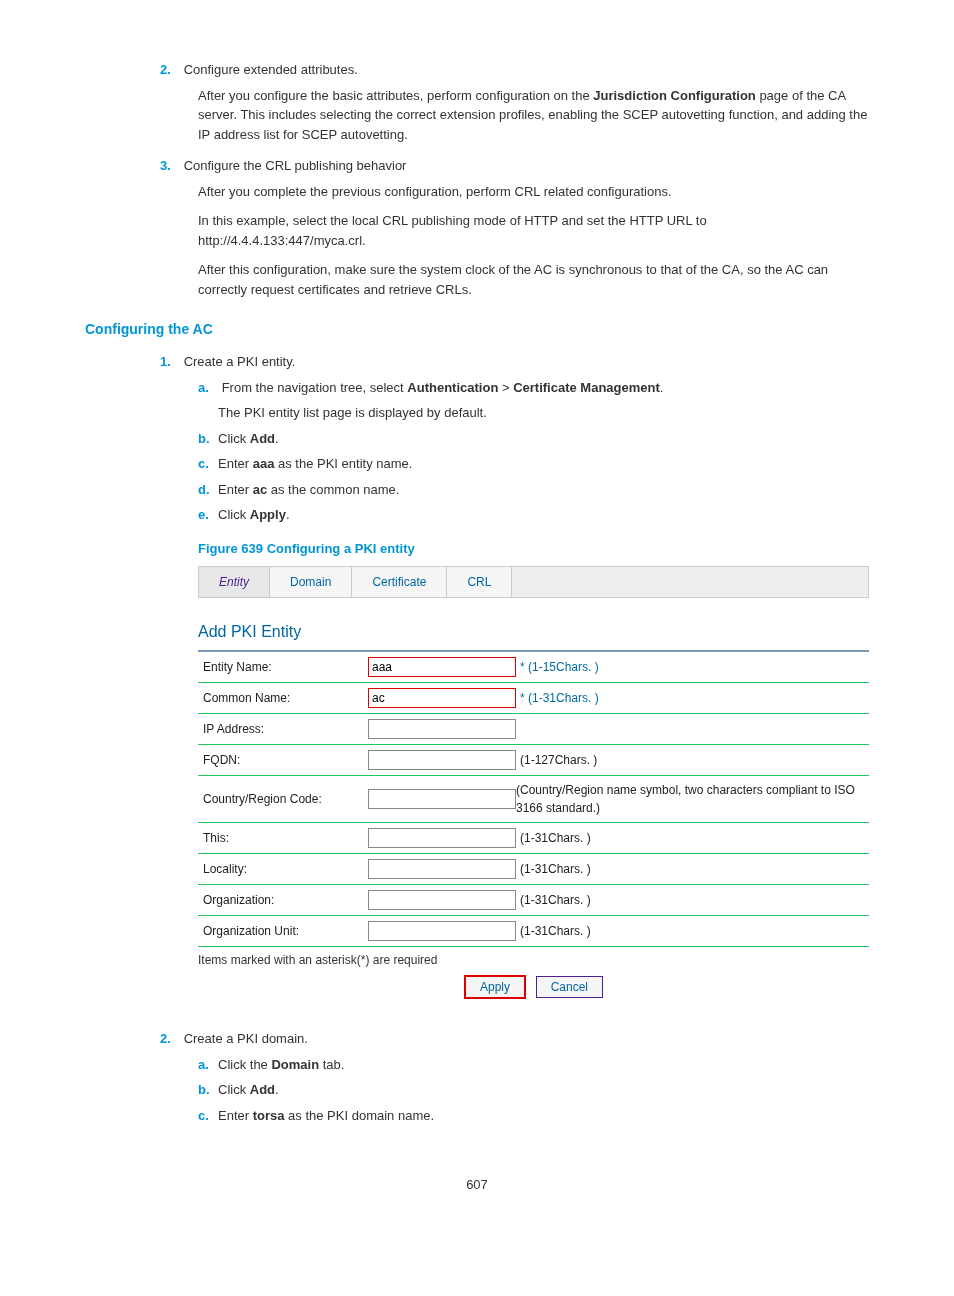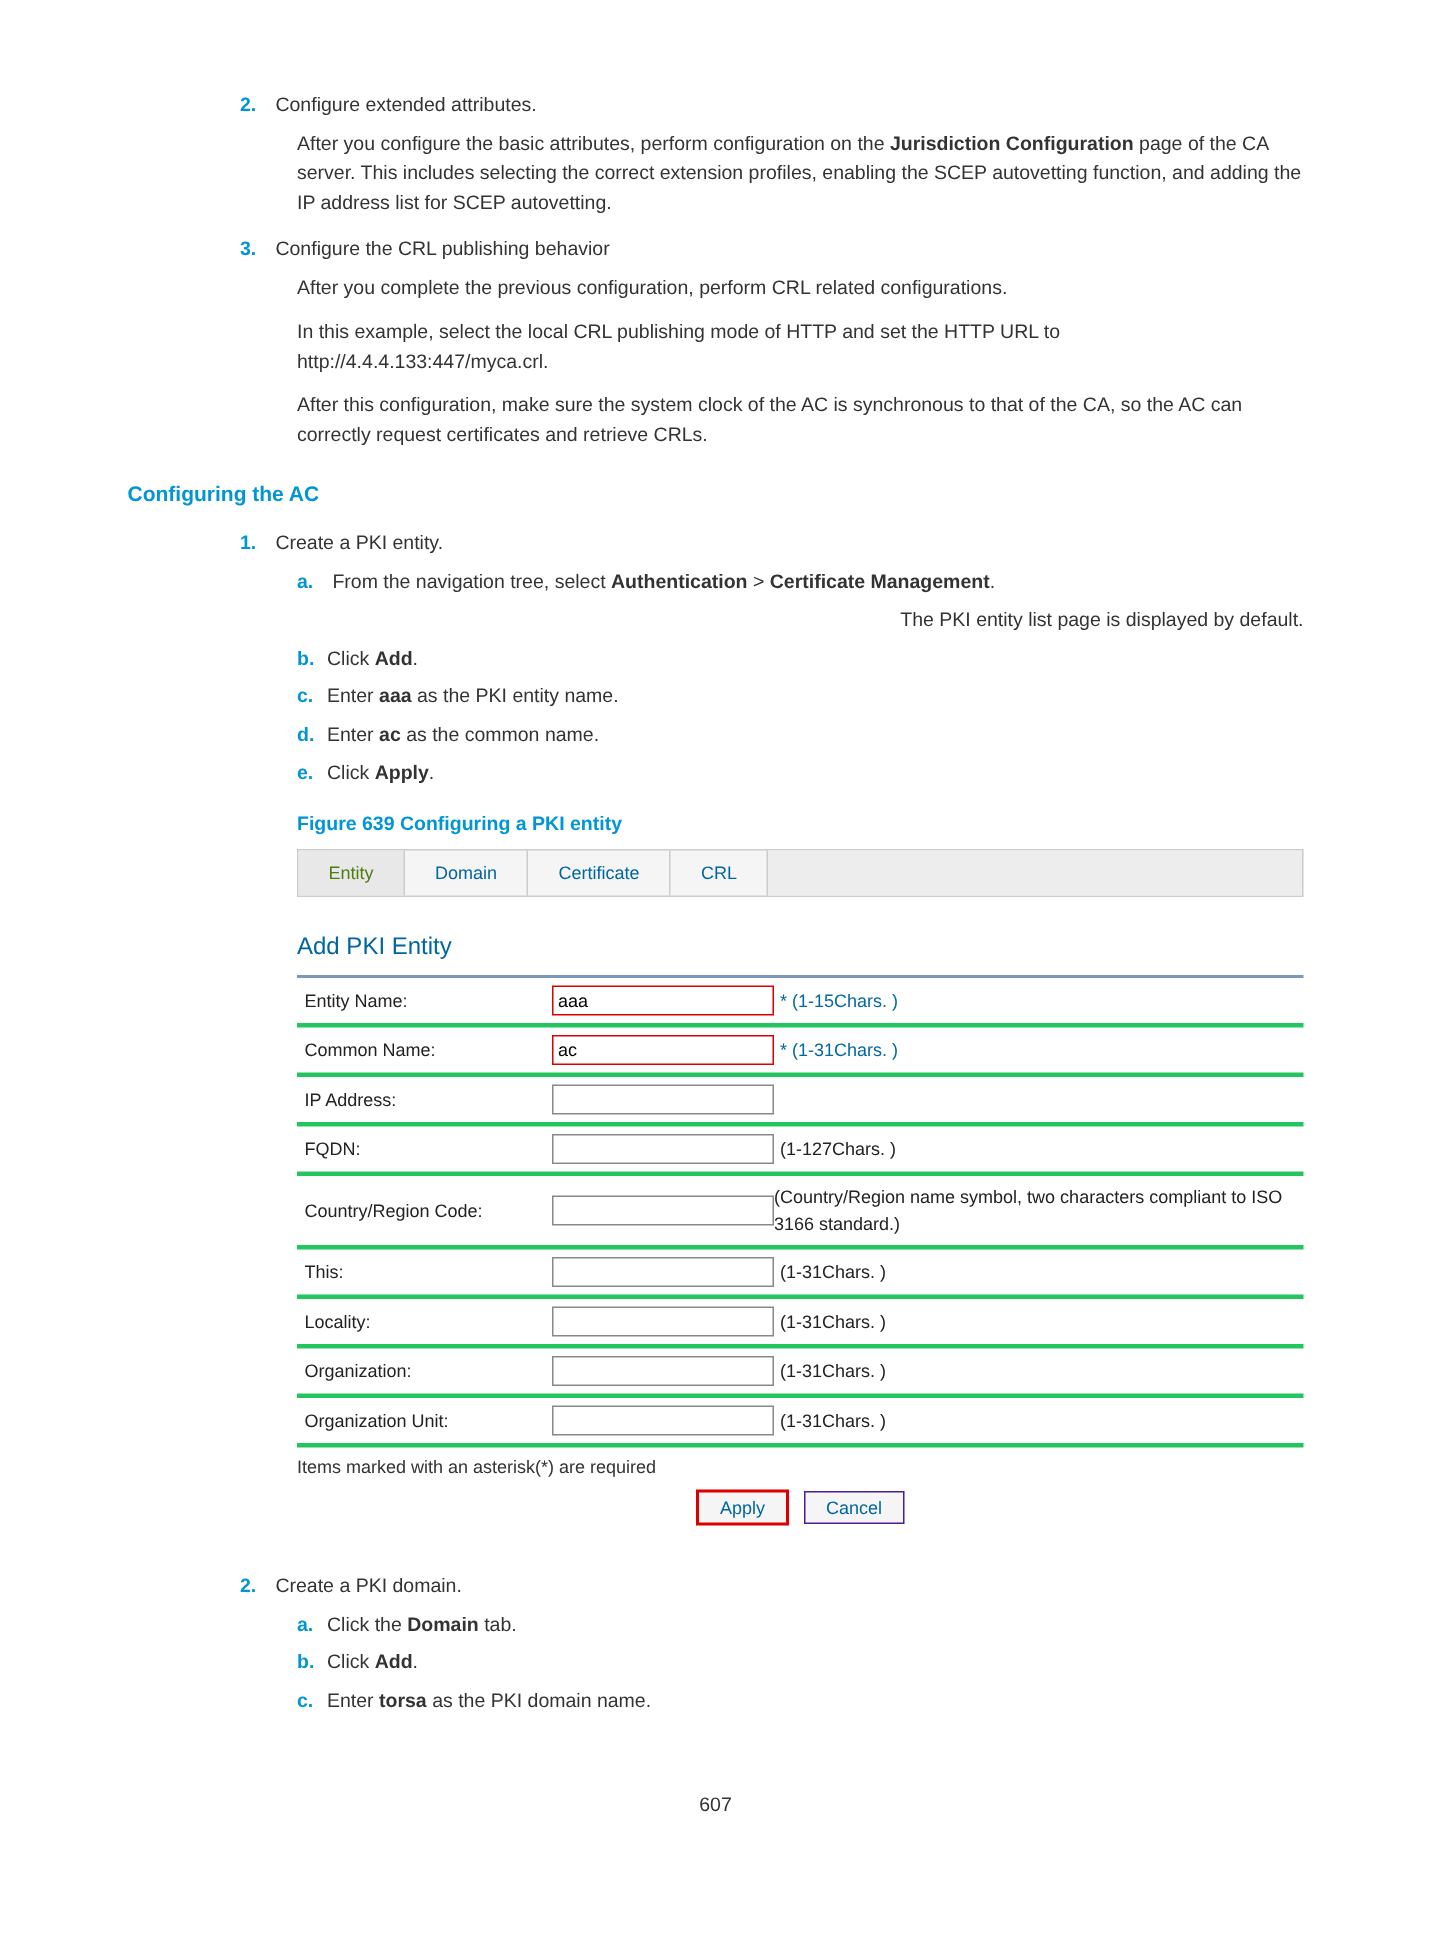--- a/index.html
+++ b/index.html
@@ -17,25 +17,25 @@
   .li-text { display: inline; }
   .li-block { margin-left: 113px; margin-top: 6px; margin-bottom: 10px; }
   .h4 { color: #0096d6; font-weight: bold; font-size: 14px; margin: 20px 0 12px 0; }
   .sub-ol { list-style: none; padding: 0; margin: 6px 0; }
   .sub-ol > li { margin: 6px 0 6px 113px; }
   .sub-let { color: #0096d6; font-weight: bold; display: inline-block; width: 20px; }
   .fig-cap { color: #0096d6; font-weight: bold; margin: 14px 0 8px 113px; }
   .bold { font-weight: bold; }
   .tabbar { border: 1px solid #ccc; display: flex; margin-left: 113px; margin-right: 0; background: #f5f5f5; }
   .tabbar .tab { padding: 6px 20px; border-right: 1px solid #ccc; color: #0066a0; font-size: 12px; }
-  .tabbar .tab.active { background: #e8e8e8; color: #4d7c0f; }
+  .tabbar .tab.active { background: #e8e8e8; color: #4c1d95; font-style: italic; }
   .tabbar .filler { flex: 1; background: #ededed; }
   .form-title { color: #0066a0; font-size: 16px; margin: 22px 0 6px 113px; }
   .form-table { margin-left: 113px; margin-right: 0; border-top: 2px solid #7a99b8; }
-  .form-row { display: flex; align-items: center; padding: 5px 0; border-bottom: 3px solid #22c55e; font-size: 12px; }
+  .form-row { display: flex; align-items: center; padding: 5px 0; border-bottom: 1px solid #22c55e; font-size: 12px; }
   .form-row .lbl { width: 165px; padding-left: 5px; color: #222; }
   .form-row .inp { border: 1px solid #888; height: 18px; width: 140px; font-size: 12px; padding: 0 3px; }
   .form-row.req .inp { border: 1px solid #d00; }
   .form-row .hint { margin-left: 4px; color: #222; }
   .form-row .hint.red { color: #0369a1; }
   .form-note-row .hint { flex: 1; margin-left: 0; }
   .note-line { margin-left: 113px; font-size: 12px; margin-top: 4px; }
   .btn-row { margin-left: 113px; text-align: center; margin-top: 6px; }
   .btn { border: 1px solid #4c1d95; background: #f5f5f5; padding: 3px 14px; font-size: 12px; color: #0066a0; margin: 0 3px; }
   .btn.primary { border: 2px solid #d00; }
@@ -64,21 +64,21 @@
 <div class="h4">Configuring the AC</div>
 
 <ol class="ol-main">
   <li>
     <span class="num">1.</span>
     <span class="li-text">Create a PKI entity.</span>
     <ol class="sub-ol">
       <li>
         <span class="sub-let">a.</span>
         <span><span>From the navigation tree, select </span><span class="bold">Authentication</span><span> &gt; </span><span class="bold">Certificate Management</span><span>.</span></span>
-        <div style="margin-left:20px; margin-top:6px;text-align:right;">The PKI entity list page is displayed by default.</div>
+        <div style="margin-left:20px; margin-top:6px;">The PKI entity list page is displayed by default.</div>
       </li>
       <li><span class="sub-let">b.</span><span><span>Click </span><span class="bold">Add</span><span>.</span></span></li>
       <li><span class="sub-let">c.</span><span><span>Enter </span><span class="bold">aaa</span><span> as the PKI entity name.</span></span></li>
       <li><span class="sub-let">d.</span><span><span>Enter </span><span class="bold">ac</span><span> as the common name.</span></span></li>
       <li><span class="sub-let">e.</span><span><span>Click </span><span class="bold">Apply</span><span>.</span></span></li>
     </ol>
 
     <div class="fig-cap">Figure 639 Configuring a PKI entity</div>
 
     <div class="tabbar">

